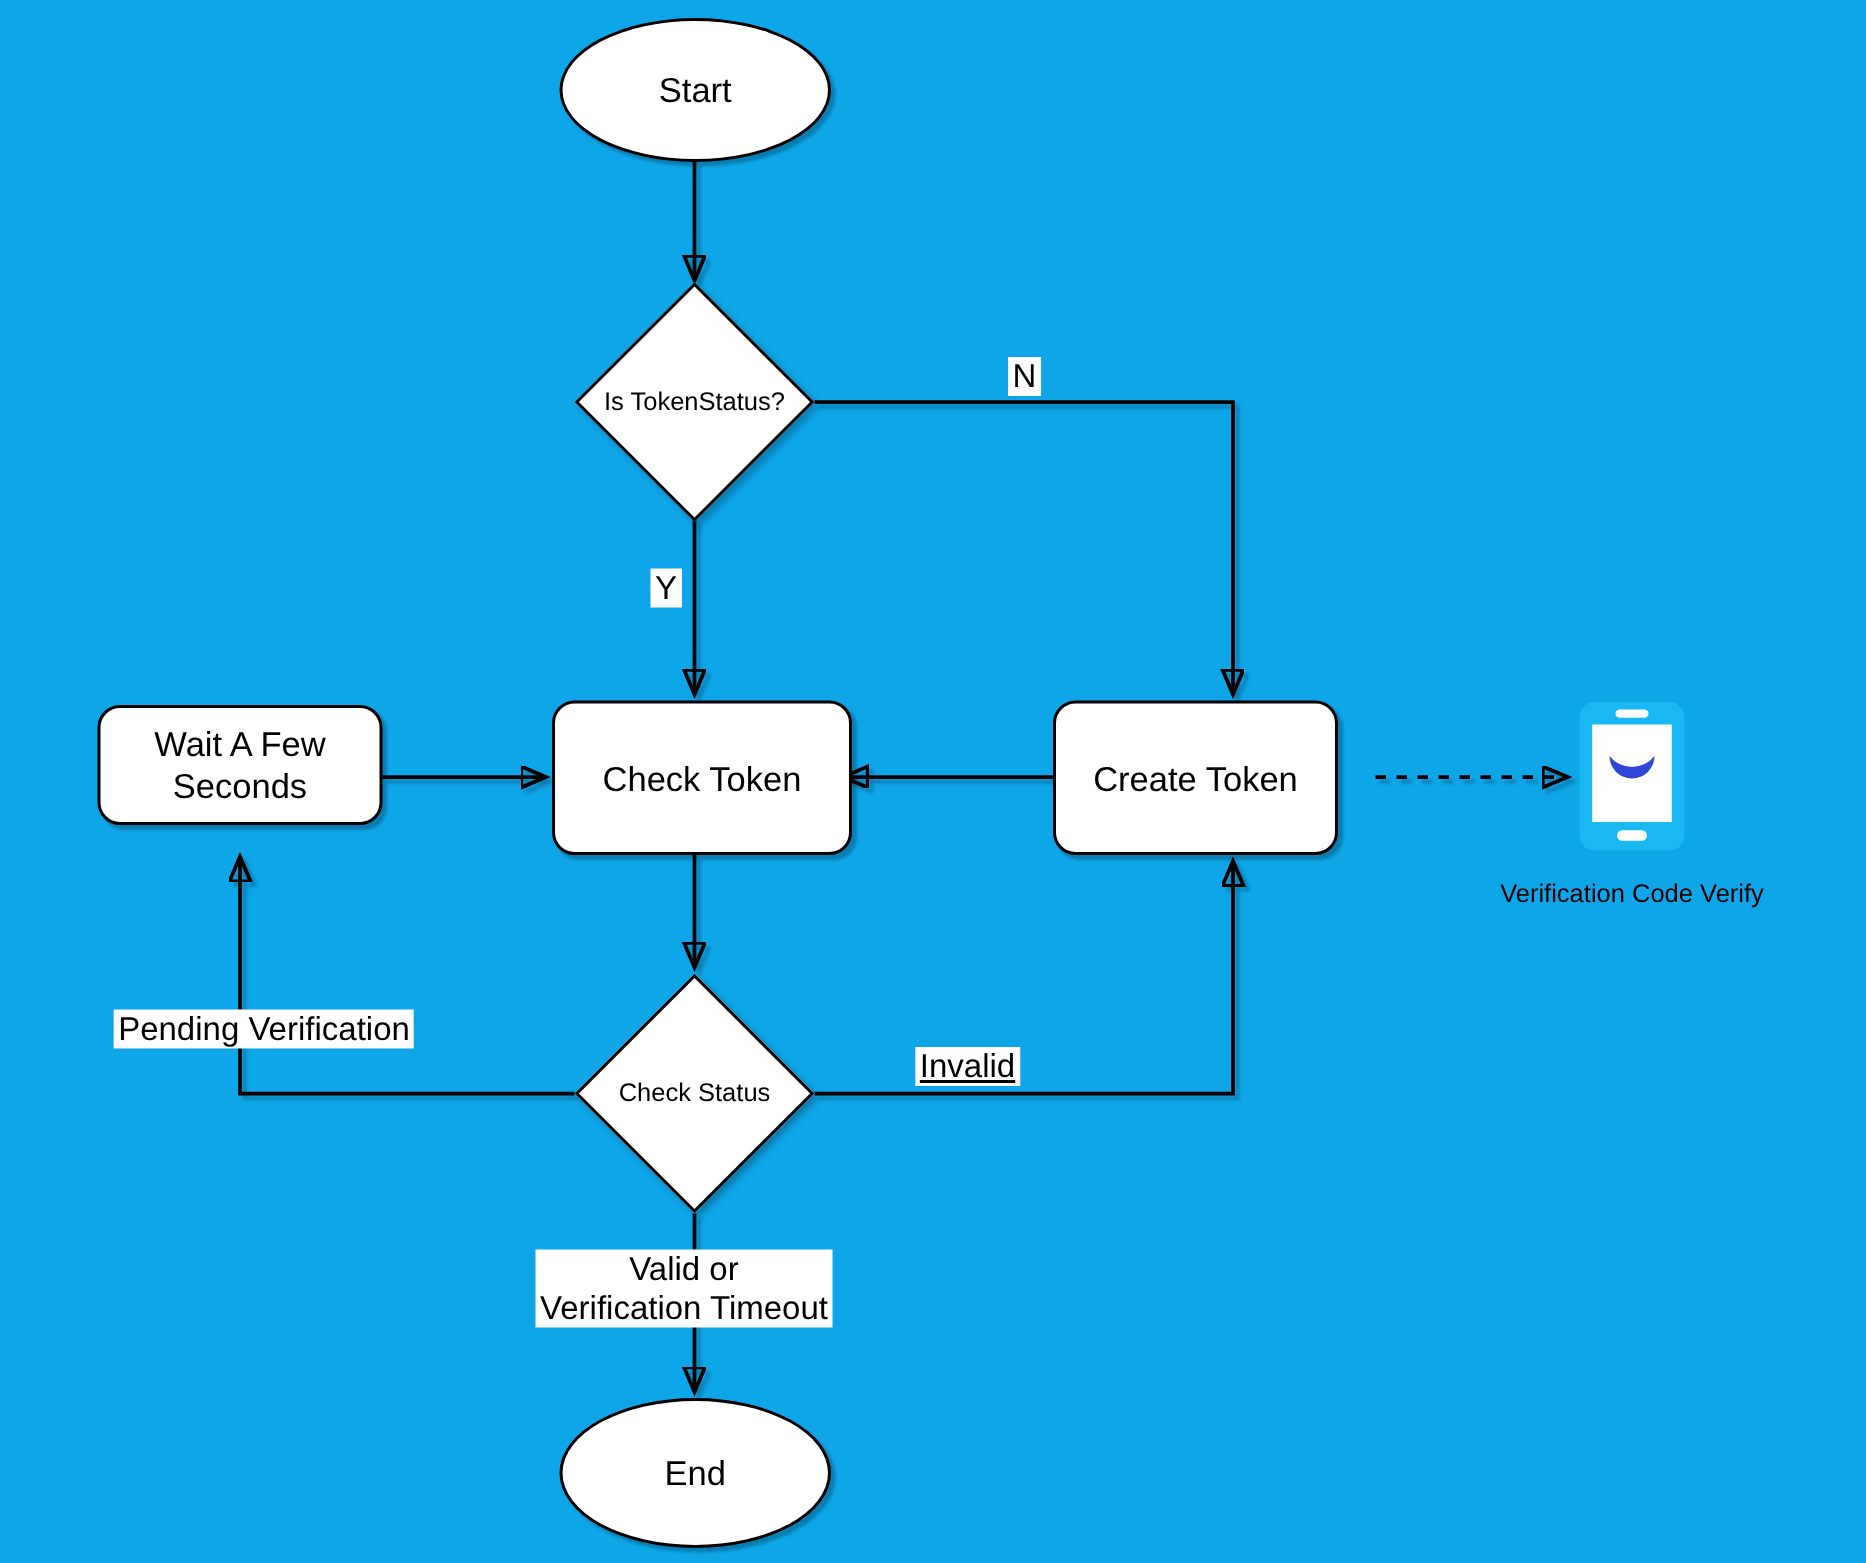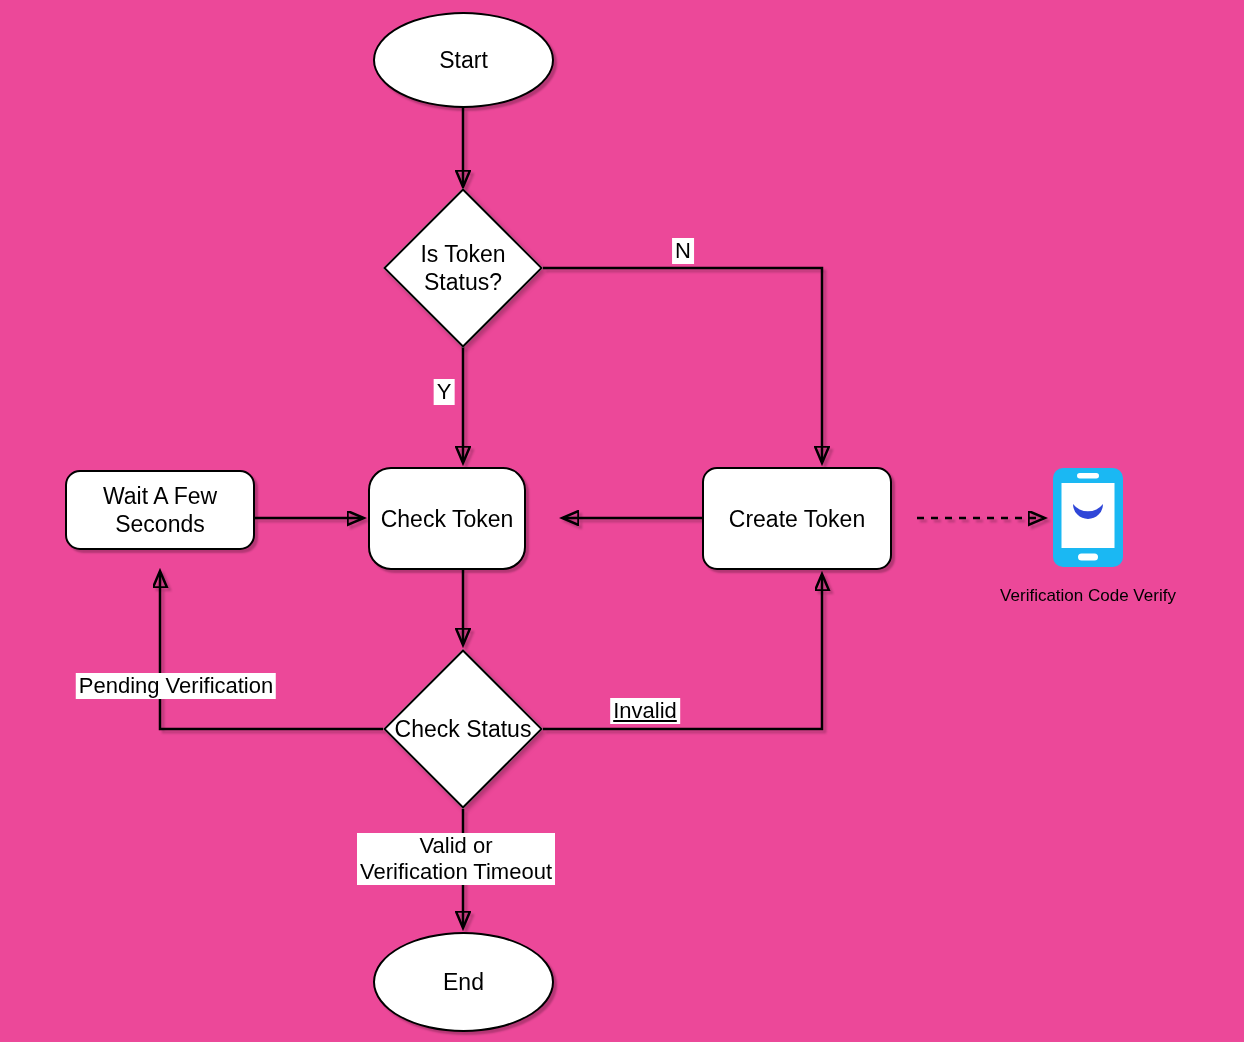--- a/index.html
+++ b/index.html
@@ -1,17 +1,17 @@
 <!DOCTYPE html>
 <html><head>
 <meta charset="utf-8">
 <style>
   html, body { margin:0; padding:0; background:#ffffff; }
   .canvas {
-    position:relative; width:1244px; height:1042px; background:#ec4899;
+    position:relative; width:1244px; height:1042px; background:#0ea5e9;
     font-family:"Liberation Sans", sans-serif; color:#000; overflow:hidden;
   }
   svg.edges { position:absolute; left:0; top:0;
     filter: drop-shadow(3px 3px 1px rgba(0,0,0,0.22)); }
   svg.edges path { fill:none; stroke:#000; stroke-width:2.5; }
   svg.edges path.dashed { stroke-dasharray:7 7; }
 
   .node {
     position:absolute; background:#fff; border:2px solid #000; box-sizing:border-box;
     display:flex; flex-direction:column; align-items:center; justify-content:center;
@@ -22,22 +22,22 @@
   .process { border-radius:15px; }
 
   .diamond-wrap { position:absolute; filter: drop-shadow(3px 3px 2px rgba(0,0,0,0.24)); }
   .diamond-shape {
     position:absolute; left:50%; top:50%; width:113px; height:113px;
     transform:translate(-50%,-50%) rotate(45deg);
     background:#fff; border:2px solid #000; box-sizing:border-box;
   }
   .diamond-label {
     position:absolute; left:0; top:0; right:0; bottom:0;
-    display:flex; flex-direction:column; align-items:center; justify-content:center;
-    font-size:23px; line-height:28px; white-space:nowrap; text-align:center;
+    display:flex; align-items:center; justify-content:center;
+    font-size:17px; line-height:28px; white-space:nowrap; text-align:center;
   }
 
   .edge-label {
     position:absolute; transform:translate(-50%,-50%);
     background:#fff; padding:0 3px; font-size:22px; line-height:26px;
     white-space:nowrap; text-align:center;
   }
   .caption {
     position:absolute; transform:translate(-50%,-50%);
     font-size:17px; white-space:nowrap;
@@ -77,21 +77,21 @@
       <span>Is Token</span>
       <span>Status?</span>
     </div>
   </div>
 
   <div class="node process" style="left:65px; top:470px; width:190px; height:80px;">
     <span>Wait A Few</span>
     <span>Seconds</span>
   </div>
 
-  <div class="node process" style="left:368px; top:467px; width:158px; height:103px;border-radius:23px;">
+  <div class="node process" style="left:368px; top:467px; width:200px; height:103px;">
     <span>Check Token</span>
   </div>
 
   <div class="node process" style="left:702px; top:467px; width:190px; height:103px;">
     <span>Create Token</span>
   </div>
 
   <div class="diamond-wrap" style="left:383px; top:649px; width:160px; height:160px;">
     <div class="diamond-shape"></div>
     <div class="diamond-label">

